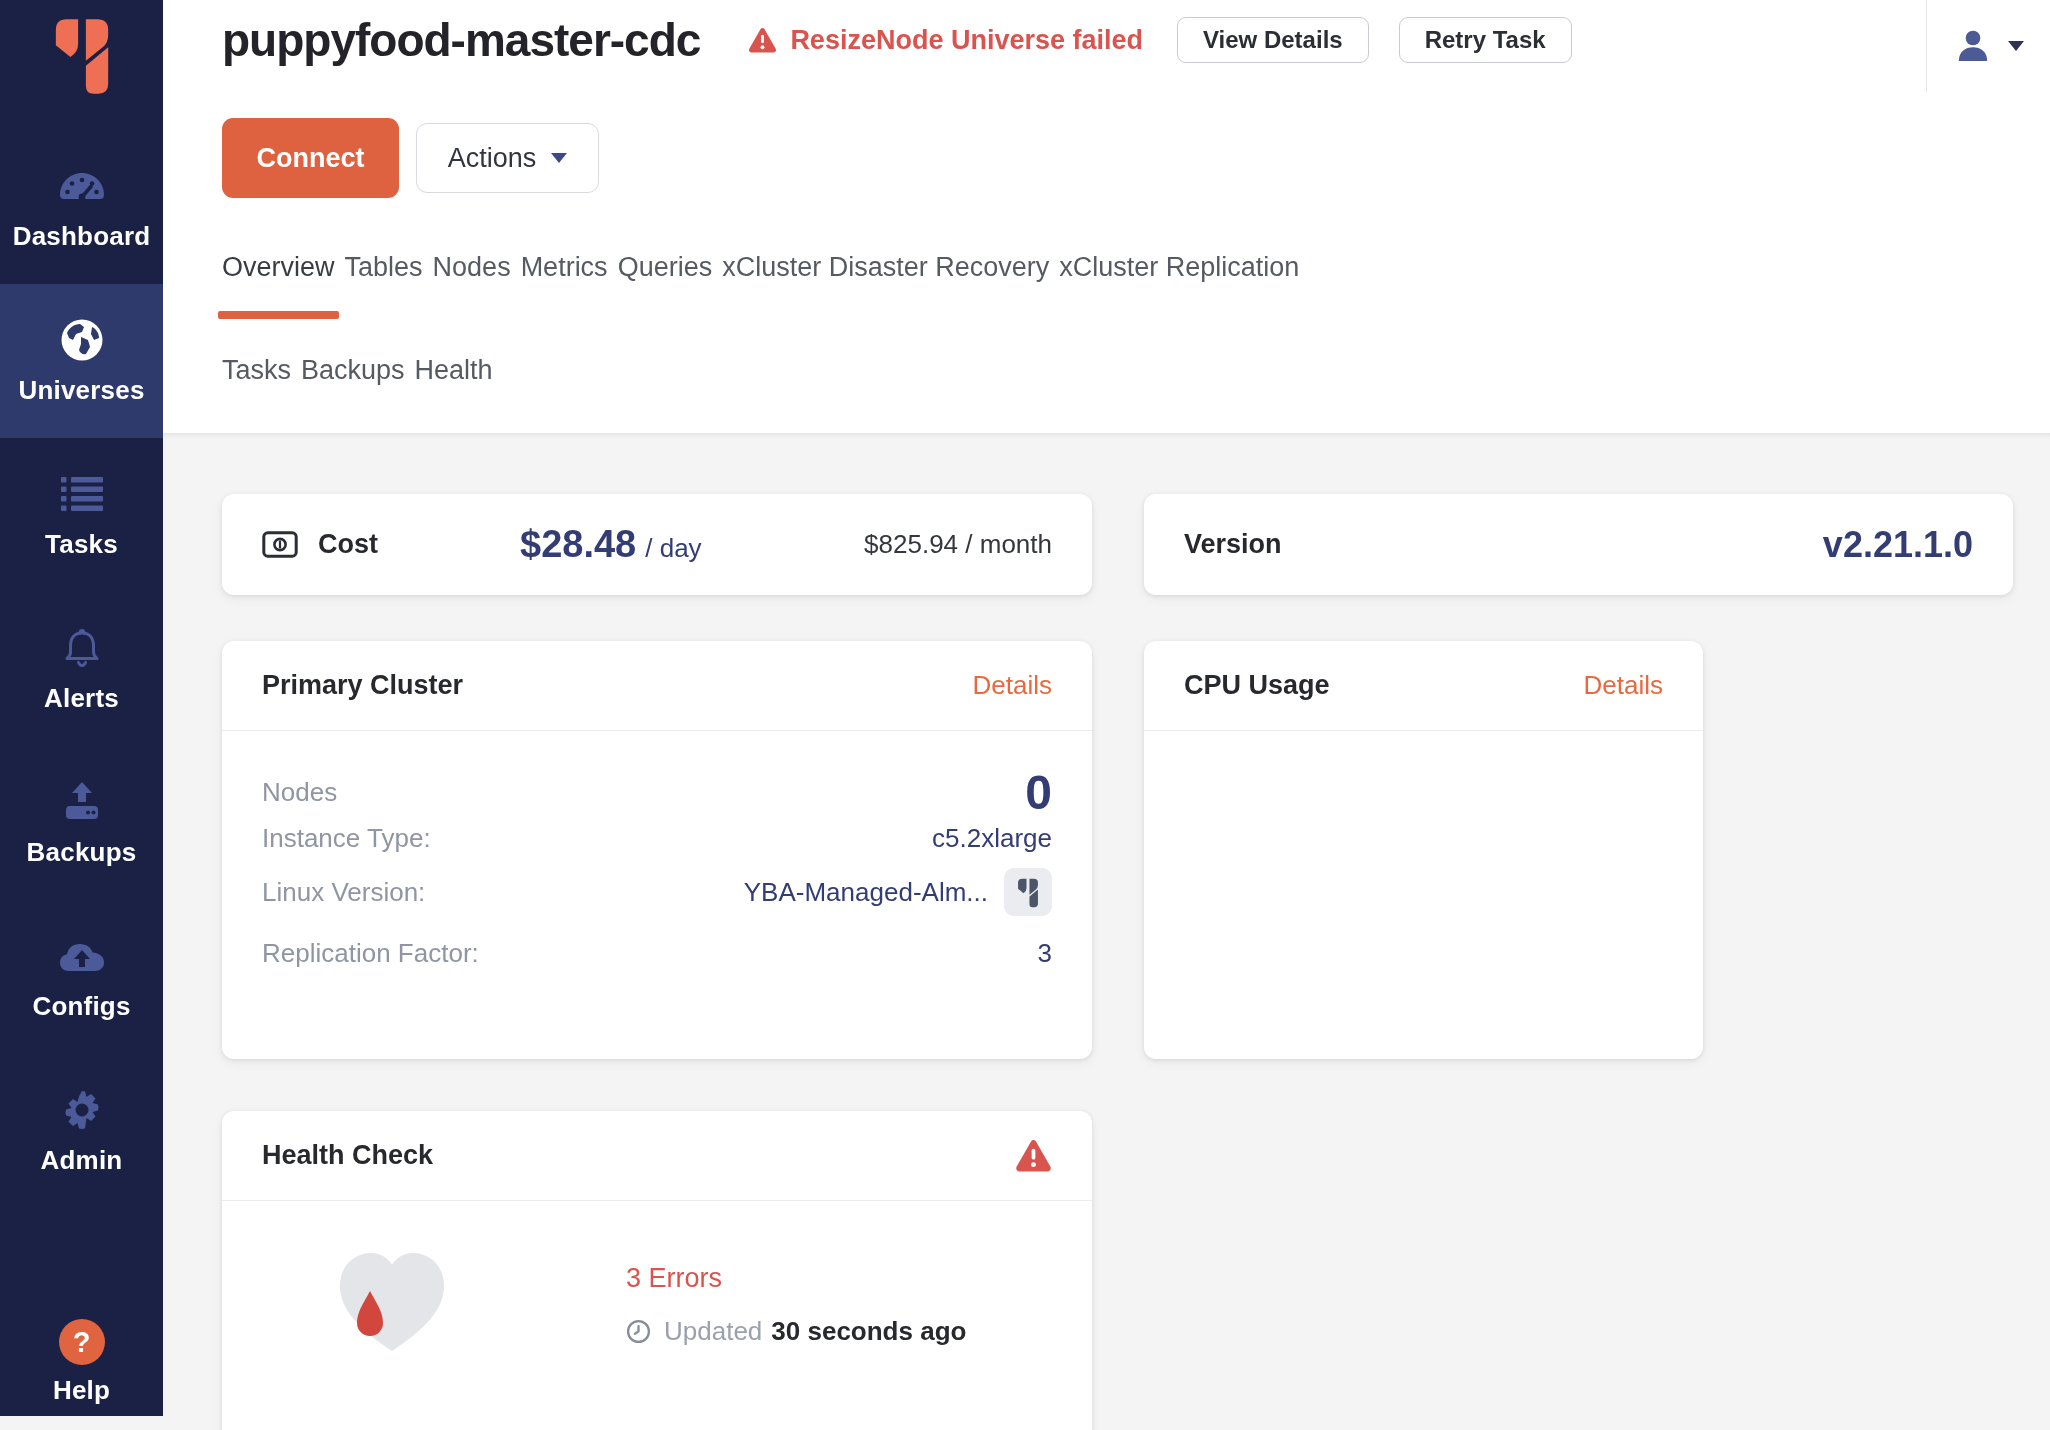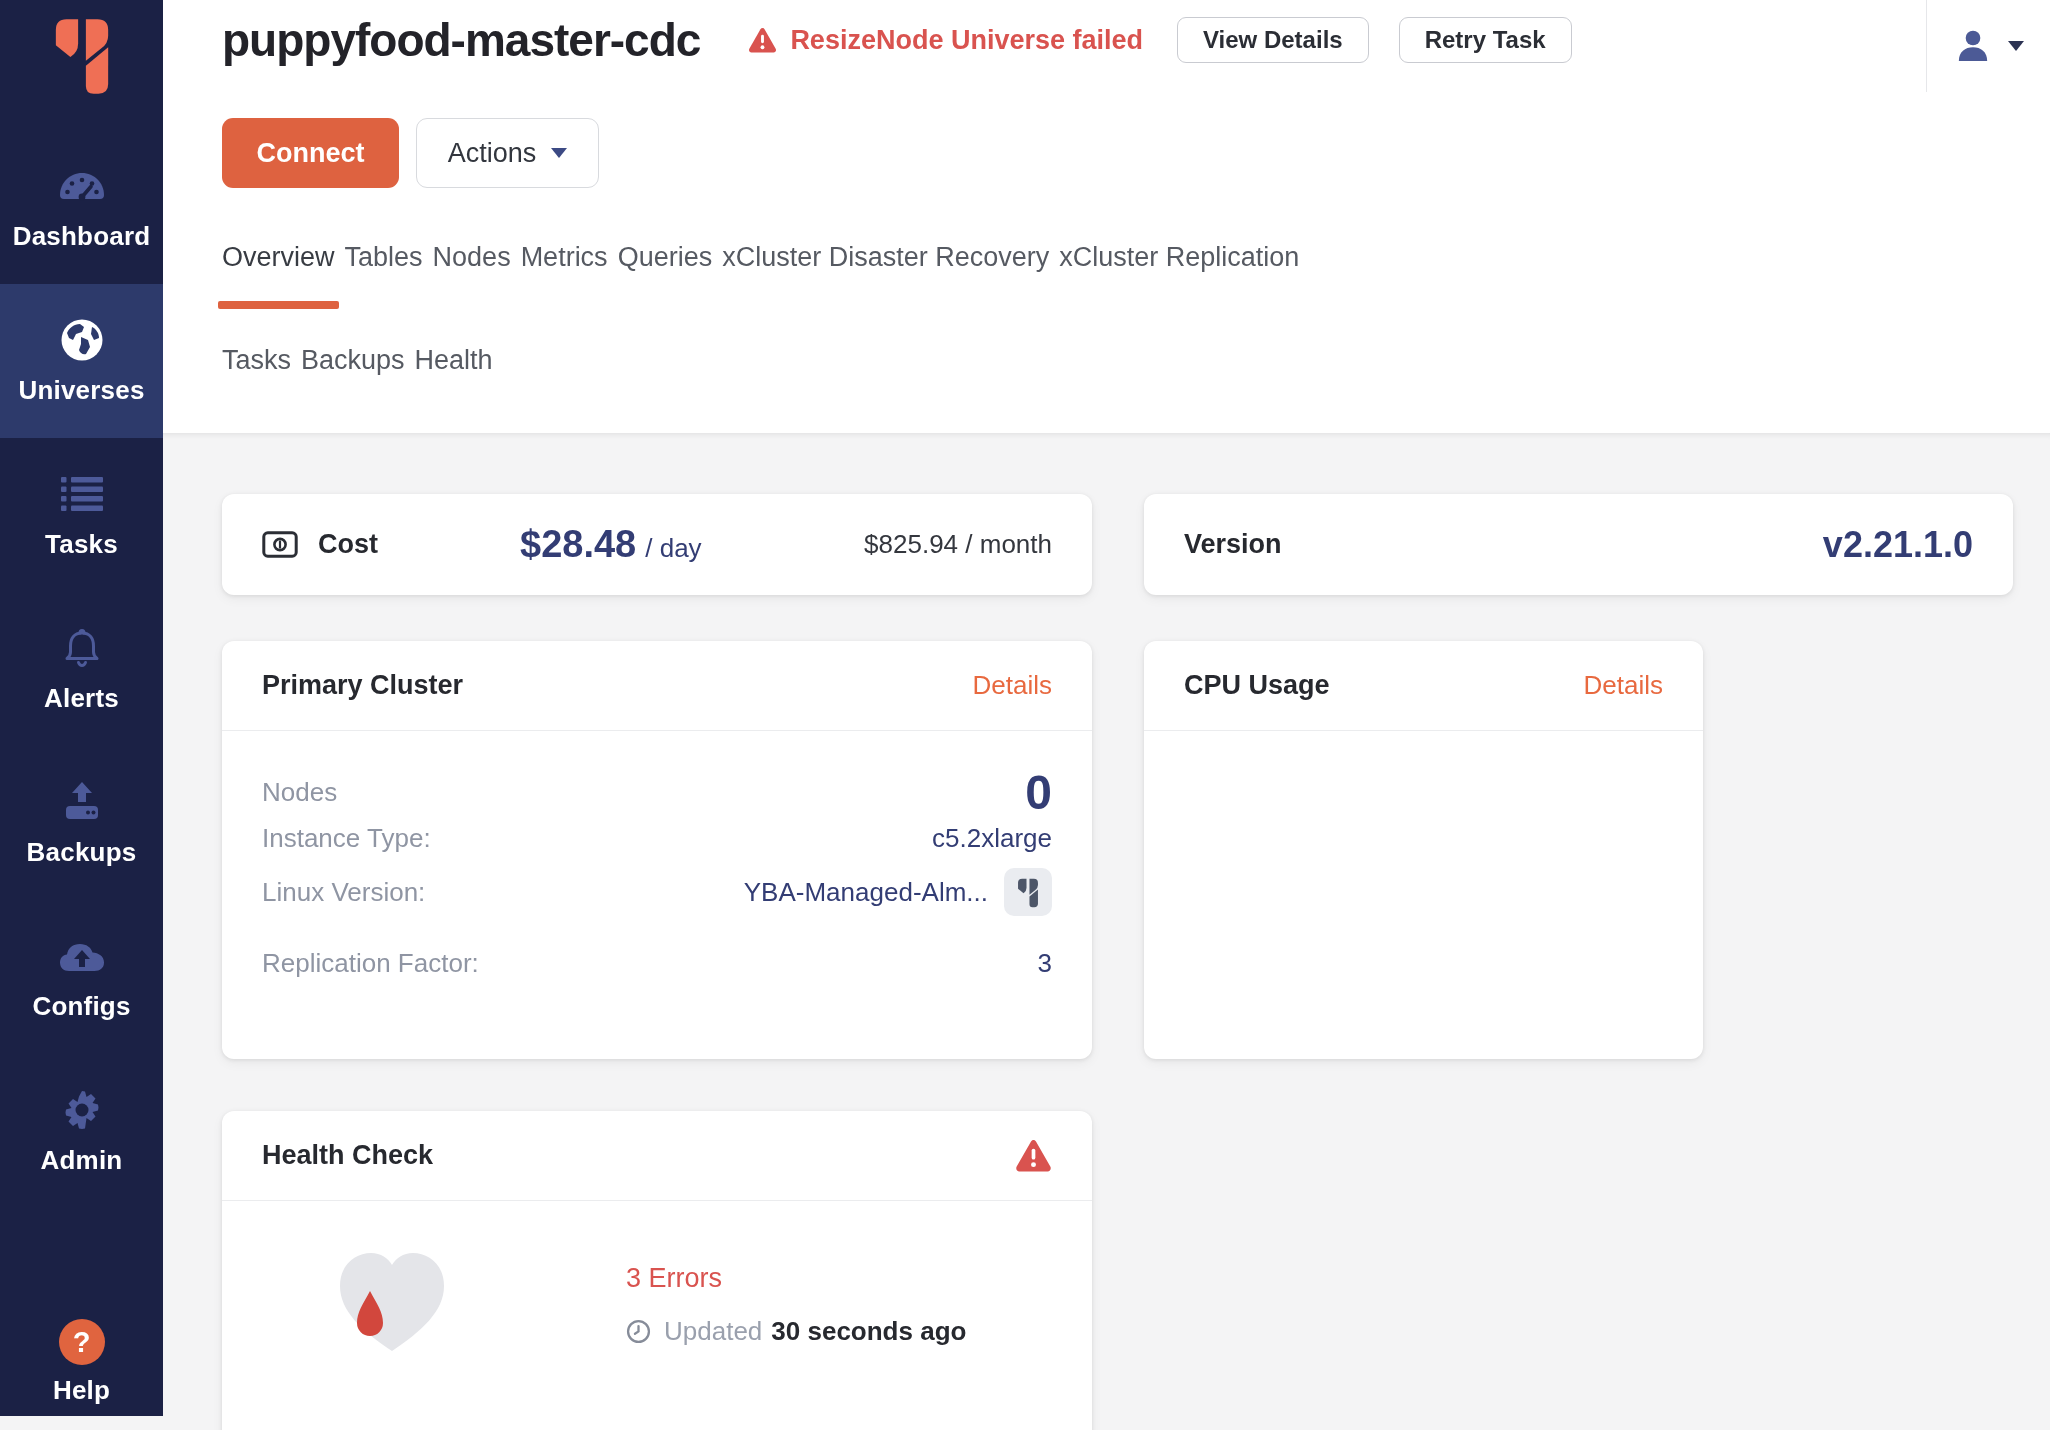--- a/index.html
+++ b/index.html
@@ -22,21 +22,21 @@
   .title-row { display:flex; align-items:center; padding-top:14px; height:66px; }
   .page-title { font-size:46px; font-weight:700; color:#232329; letter-spacing:-1px; }
   .error-box { display:flex; align-items:center; margin-left:48px; gap:13px; }
   .error-text { color:#d9534f; font-size:27px; font-weight:700; }
   .hdr-btn { margin-left:34px; height:46px; padding:0 25px; background:#fff; border:1.5px solid #c9cbd1; border-radius:9px; font-size:24px; font-weight:600; color:#2b2e35; display:flex; align-items:center; cursor:pointer; font-family:inherit; }
   .hdr-btn + .hdr-btn { margin-left:30px; }
   .user-zone { position:absolute; right:0; top:0; height:92px; width:124px; border-left:1.5px solid #e6e7ea; display:flex; align-items:center; justify-content:center; gap:15px; cursor:pointer; }
   .caret { width:0; height:0; border-left:8px solid transparent; border-right:8px solid transparent; border-top:10px solid #2c3353; }
 
   .btn-row { display:flex; align-items:center; margin-top:52px; }
-  .connect-btn { width:177px; height:70px; background:#de6240; border:none; border-radius:11px; color:#fff; font-size:27px; font-weight:700; cursor:pointer; font-family:inherit; }
+  .connect-btn { width:177px; height:80px; background:#de6240; border:none; border-radius:11px; color:#fff; font-size:27px; font-weight:700; cursor:pointer; font-family:inherit; }
   .actions-btn { margin-left:17px; width:183px; height:70px; background:#fff; border:1.5px solid #d8dade; border-radius:11px; font-size:27px; color:#32363e; display:flex; align-items:center; justify-content:center; gap:15px; cursor:pointer; font-family:inherit; }
   .actions-caret { width:0; height:0; border-left:8px solid transparent; border-right:8px solid transparent; border-top:10px solid #3c4a84; }
 
   .tab-row { display:flex; column-gap:92px; font-size:27px; color:#565a62;gap:10px; }
   .tab-row1 { margin-top:54px; }
   .tab-row2 { margin-top:72px; }
   .tab { cursor:pointer; position:relative; white-space:nowrap; }
   .tab.active { color:#383c43; }
   .tab.active::after { content:""; position:absolute; left:-4px; right:-4px; bottom:-36px; height:8px; background:#de6240; border-radius:2px; }
 
@@ -63,21 +63,21 @@
   .cluster-body { padding:30px 40px 0 40px; }
   .kv { display:flex; align-items:center; justify-content:space-between; }
   .kv-label { font-size:26px; color:#8f95a3; }
   .kv-value { font-size:26px; color:#333d74; }
   .kv-nodes { height:62px; }
   .nodes-value { font-size:48px; font-weight:700; color:#333d74; }
   .kv-instance { }
   .kv-linux { margin-top:14px; }
   .linux-right { display:flex; align-items:center; gap:16px; }
   .linux-badge { width:48px; height:48px; background:#eaecf0; border-radius:10px; display:flex; align-items:center; justify-content:center; cursor:pointer; }
-  .kv-rf { margin-top:32px; }
+  .kv-rf { margin-top:22px; }
 
   .cpu-card { width:559px; height:418px; }
   .cpu-body { text-align:center; }
   .cpu-value-row { margin-top:56px; display:inline-flex; align-items:baseline; }
   .cpu-value { font-size:66px; font-weight:700; color:#333d74; }
   .cpu-suffix { font-size:31px; color:#333d74; margin-left:5px; }
   .progress { width:480px; height:22px; border-radius:12px; background:#dfe0e2; margin:42px auto 0 auto; overflow:hidden; }
   .progress-fill { height:100%; background:#e8c35f; border-radius:12px; }
 
   .health-card { width:870px; height:352px; margin-top:52px; }

